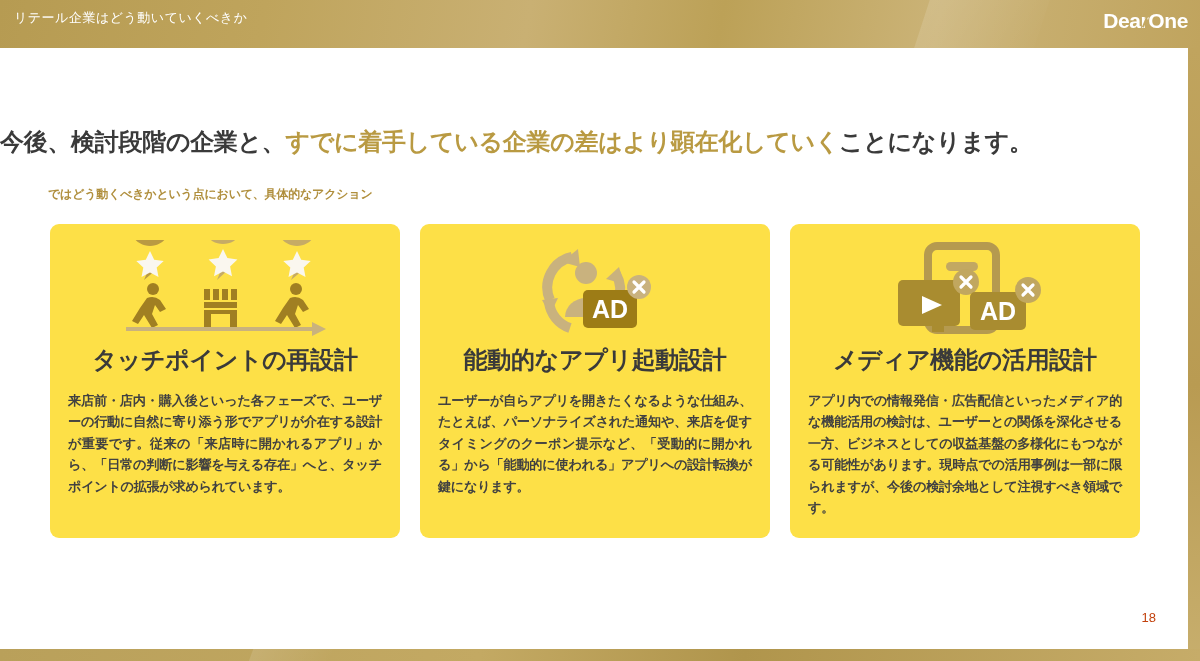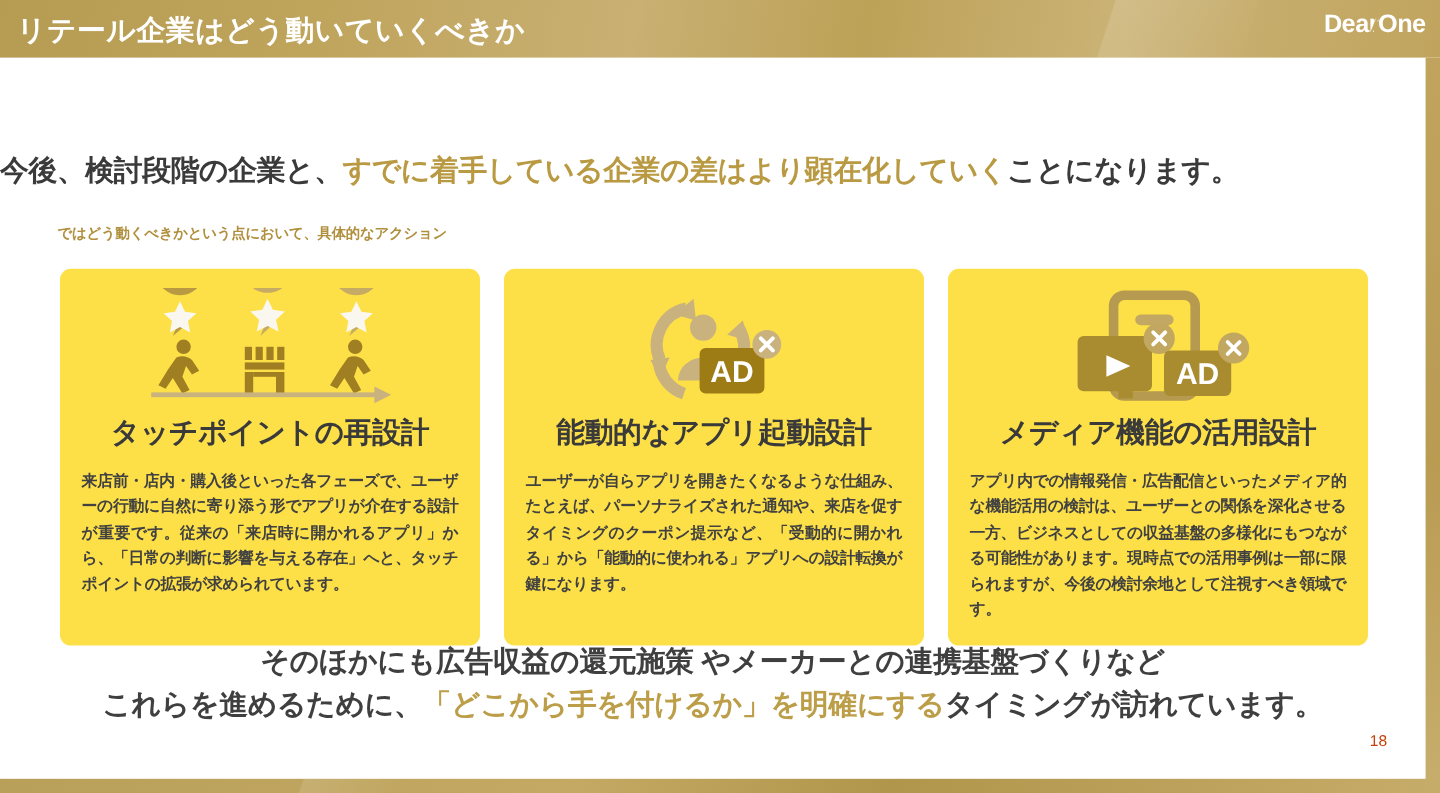--- a/index.html
+++ b/index.html
@@ -47,22 +47,22 @@
     height: 100px;
     background: linear-gradient(105deg, rgba(255,255,255,0.14), rgba(255,255,255,0));
     transform: skewX(-18deg);
     pointer-events: none;
   }
   .header-title {
     position: absolute;
     left: 14px;
     top: 9px;
     color: #ffffff;
-    font-size: 24px;
-    font-weight: bold;
+    font-size: 13px;
+    font-weight: normal;
     letter-spacing: 0.5px;
     white-space: nowrap;
   }
   .logo {
     position: absolute;
     right: 12px;
     top: 9px;
     color: #ffffff;
     font-size: 21px;
     font-weight: bold;
@@ -317,25 +317,19 @@
             <circle cx="148" cy="50" r="13" fill="#c1a75f"></circle>
             <path d="M143 45 L153 55 M153 45 L143 55" stroke="#ffffff" stroke-width="3.2" stroke-linecap="round"></path>
           </svg>
         </div>
         <div class="card-title">メディア機能の活用設計</div>
         <div class="card-body">アプリ内での情報発信・広告配信といったメディア的な機能活用の検討は、ユーザーとの関係を深化させる一方、ビジネスとしての収益基盤の多様化にもつながる可能性があります。現時点での活用事例は一部に限られますが、今後の検討余地として注視すべき領域です。</div>
       </div>
 
     </div>
 
-    <div class="closing">
-      <div class="closing-line">そのほかにも広告収益の還元施策 やメーカーとの連携基盤づくりなど</div>
-      <div class="closing-line">
-        <span>これらを進めるために、</span><span class="gold">「どこから手を付けるか」を明確にする</span><span>タイミングが訪れています。</span>
-      </div>
-    </div>
 
     <div class="page-number">18</div>
   </div>
 
   <div class="frame-right"></div>
   <div class="frame-bottom"></div>
 </div>
 
 </body></html>

